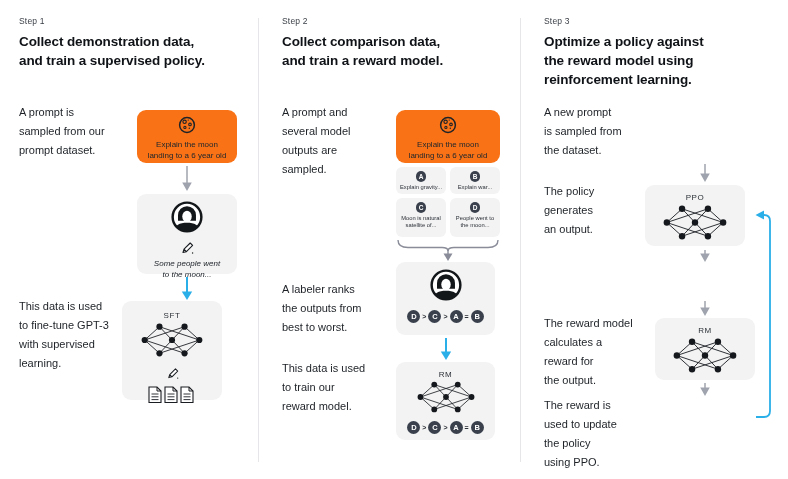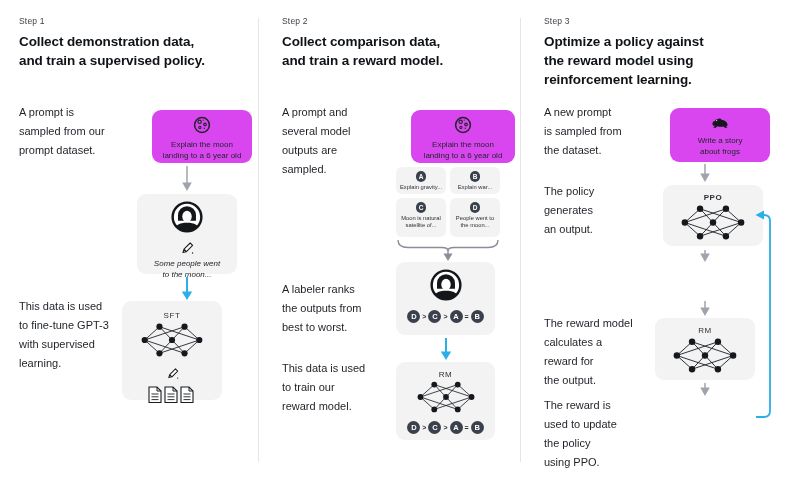--- a/index.html
+++ b/index.html
@@ -10,21 +10,21 @@
 
   .step-label { position:absolute; left:19px; top:16px; font-size:8.5px; color:#393e45; letter-spacing:.2px; }
   .col-title  { position:absolute; left:19px; top:32px; margin:0; width:230px;
                 font-size:13.5px; line-height:19px; font-weight:700; color:#0f1216;
                 letter-spacing:-0.1px; white-space:pre-line; }
   .caption { position:absolute; left:19px; width:120px; font-size:11px; line-height:19px;
              color:#1d2126; white-space:pre-line; }
 
   .card { position:absolute; border-radius:9px; background:#f3f3f3;
           display:flex; flex-direction:column; align-items:center; box-sizing:border-box; }
-  .card.blue { background:#d946ef;margin-left:15px; }
+  .card.blue { background:#f97316; }
   .card-text { font-size:8px; line-height:10.5px; color:#22272d; text-align:center; white-space:pre-line; }
   .model-label { font-size:8px; letter-spacing:.6px; color:#2b3036; }
 
   .arrow { position:absolute; }
 
   .mini-card { position:absolute; background:#f3f3f3; border-radius:6px; box-sizing:border-box;
                display:flex; flex-direction:column; align-items:center; padding-top:4px; }
   .mini-chip { width:10.5px; height:10.5px; border-radius:50%; background:#3a414d; color:#fff;
                font-size:6.5px; font-weight:700; display:flex; align-items:center; justify-content:center; }
   .mini-text { font-size:5.8px; line-height:7px; color:#2c3138; text-align:center;
@@ -324,41 +324,29 @@
 an output.</div>
     <div class="caption" style="top:314px">The reward model
 calculates a
 reward for
 the output.</div>
     <div class="caption" style="top:396px">The reward is
 used to update
 the policy
 using PPO.</div>
 
-    <div class="card blue" style="left:130px; top:108px; width:100px; height:54px; padding-top:7px;">
-      <span>
-        <svg width="20" height="14" viewBox="0 0 20 14">
-          <path d="M2.5,9.5 C2,7.5 3.5,6 5,6 C5.2,4.8 6.5,4 7.7,4.4 C8.6,3 10.8,3.2 11.5,4.8
-                   C14.5,5.2 17,7 17.5,9.2 C17.8,10.4 17,11.2 16,11.3 L17.5,12.8 L14.8,12.8 L13.5,11.6
-                   C11.5,12 9,11.9 7.2,11.3 L5.8,12.8 L3.2,12.8 L4.8,10.9 C3.5,10.7 2.8,10.3 2.5,9.5 Z" fill="#15181c"></path>
-          <circle cx="6.7" cy="5.6" r="0.55" fill="#ffffff"></circle>
-        </svg>
-      </span>
-      <div class="card-text" style="margin-top:3px">Write a story
-about frogs</div>
-    </div>
 
     <div class="arrow" style="left:173px; top:164px">
       <svg width="14" height="19">
           <line x1="7" y1="0" x2="7" y2="10" stroke="#9fa3ad" stroke-width="1.5"></line>
         <path d="M2.2,9.5 L11.8,9.5 L7,18 Z" fill="#9fa3ad"></path>
         </svg>
     </div>
 
-    <div class="card" style="left:138px; top:185px; width:100px; height:61px; padding-top:8px;font-weight:bold;">
+    <div class="card" style="left:120px; top:185px; width:100px; height:61px; padding-top:8px;">
       <div class="model-label">PPO</div>
       <span style="margin-top:3px">
         <svg width="64" height="35" viewBox="0 0 84 46">
           <g stroke="#1c1f24" stroke-width="1.2">
             <line x1="25" y1="5" x2="5" y2="23"></line>
               <line x1="25" y1="5" x2="42" y2="23"></line>
               <line x1="25" y1="5" x2="79" y2="23"></line>
             <line x1="59" y1="5" x2="5" y2="23"></line>
               <line x1="59" y1="5" x2="42" y2="23"></line>
               <line x1="59" y1="5" x2="79" y2="23"></line>

